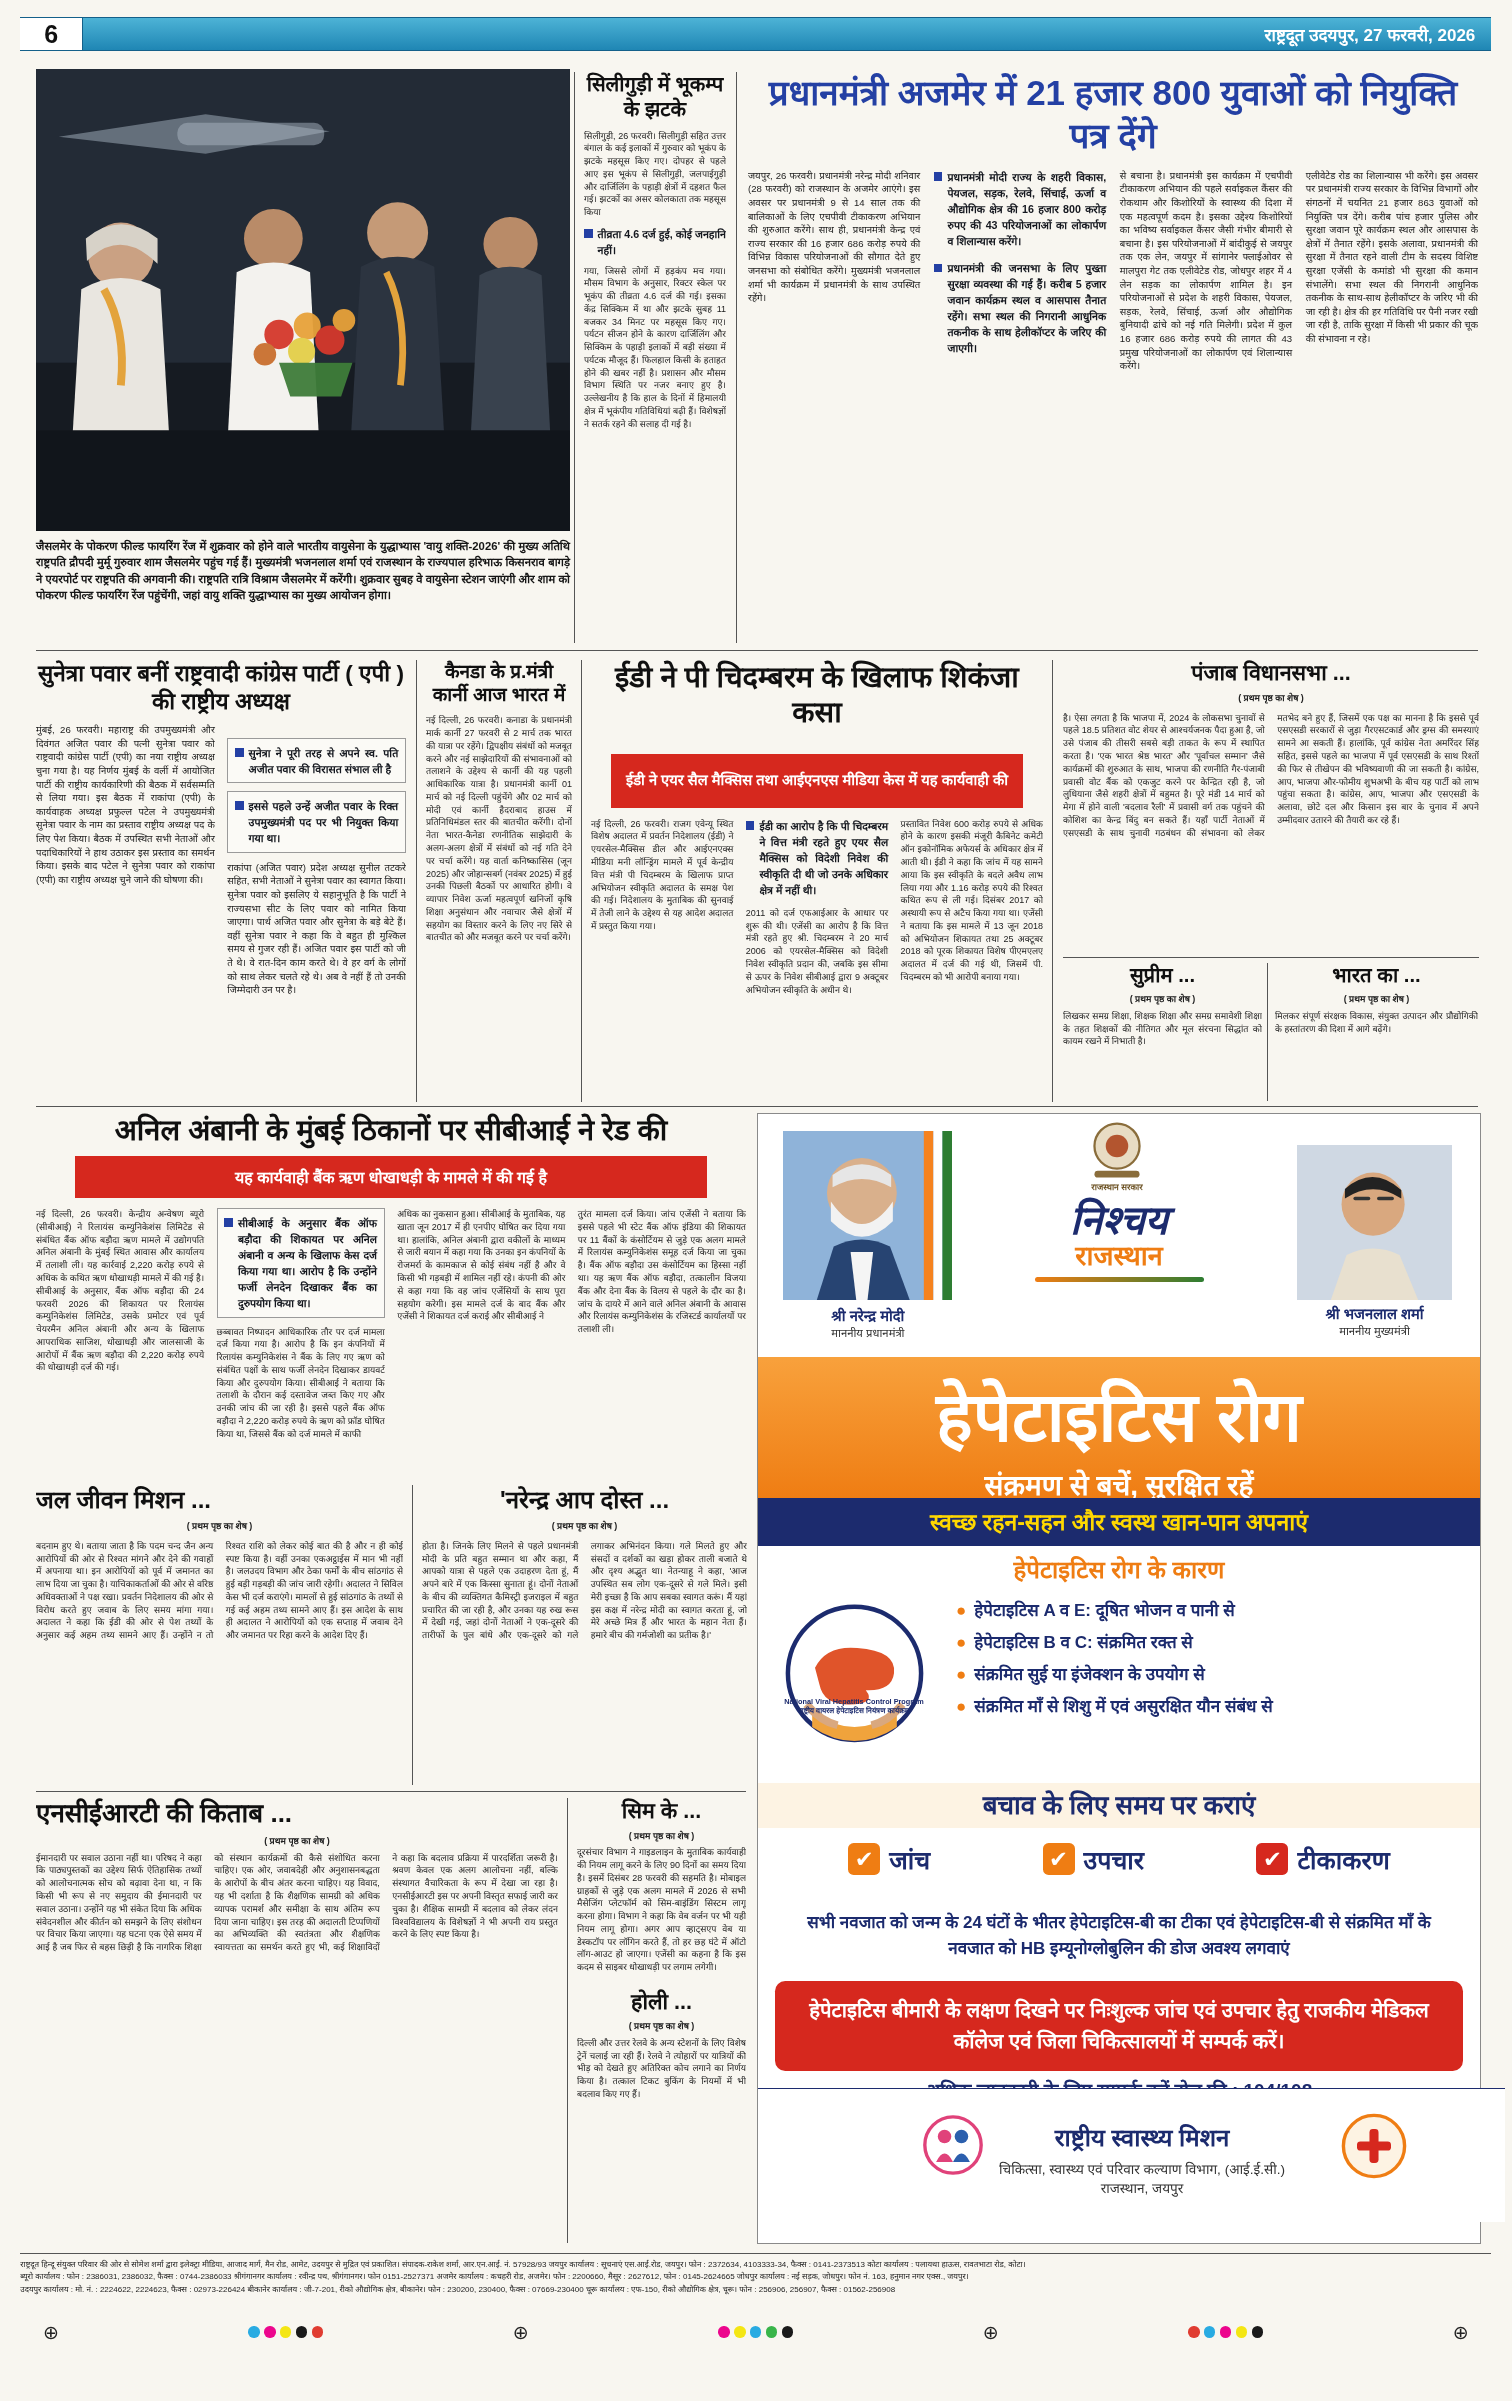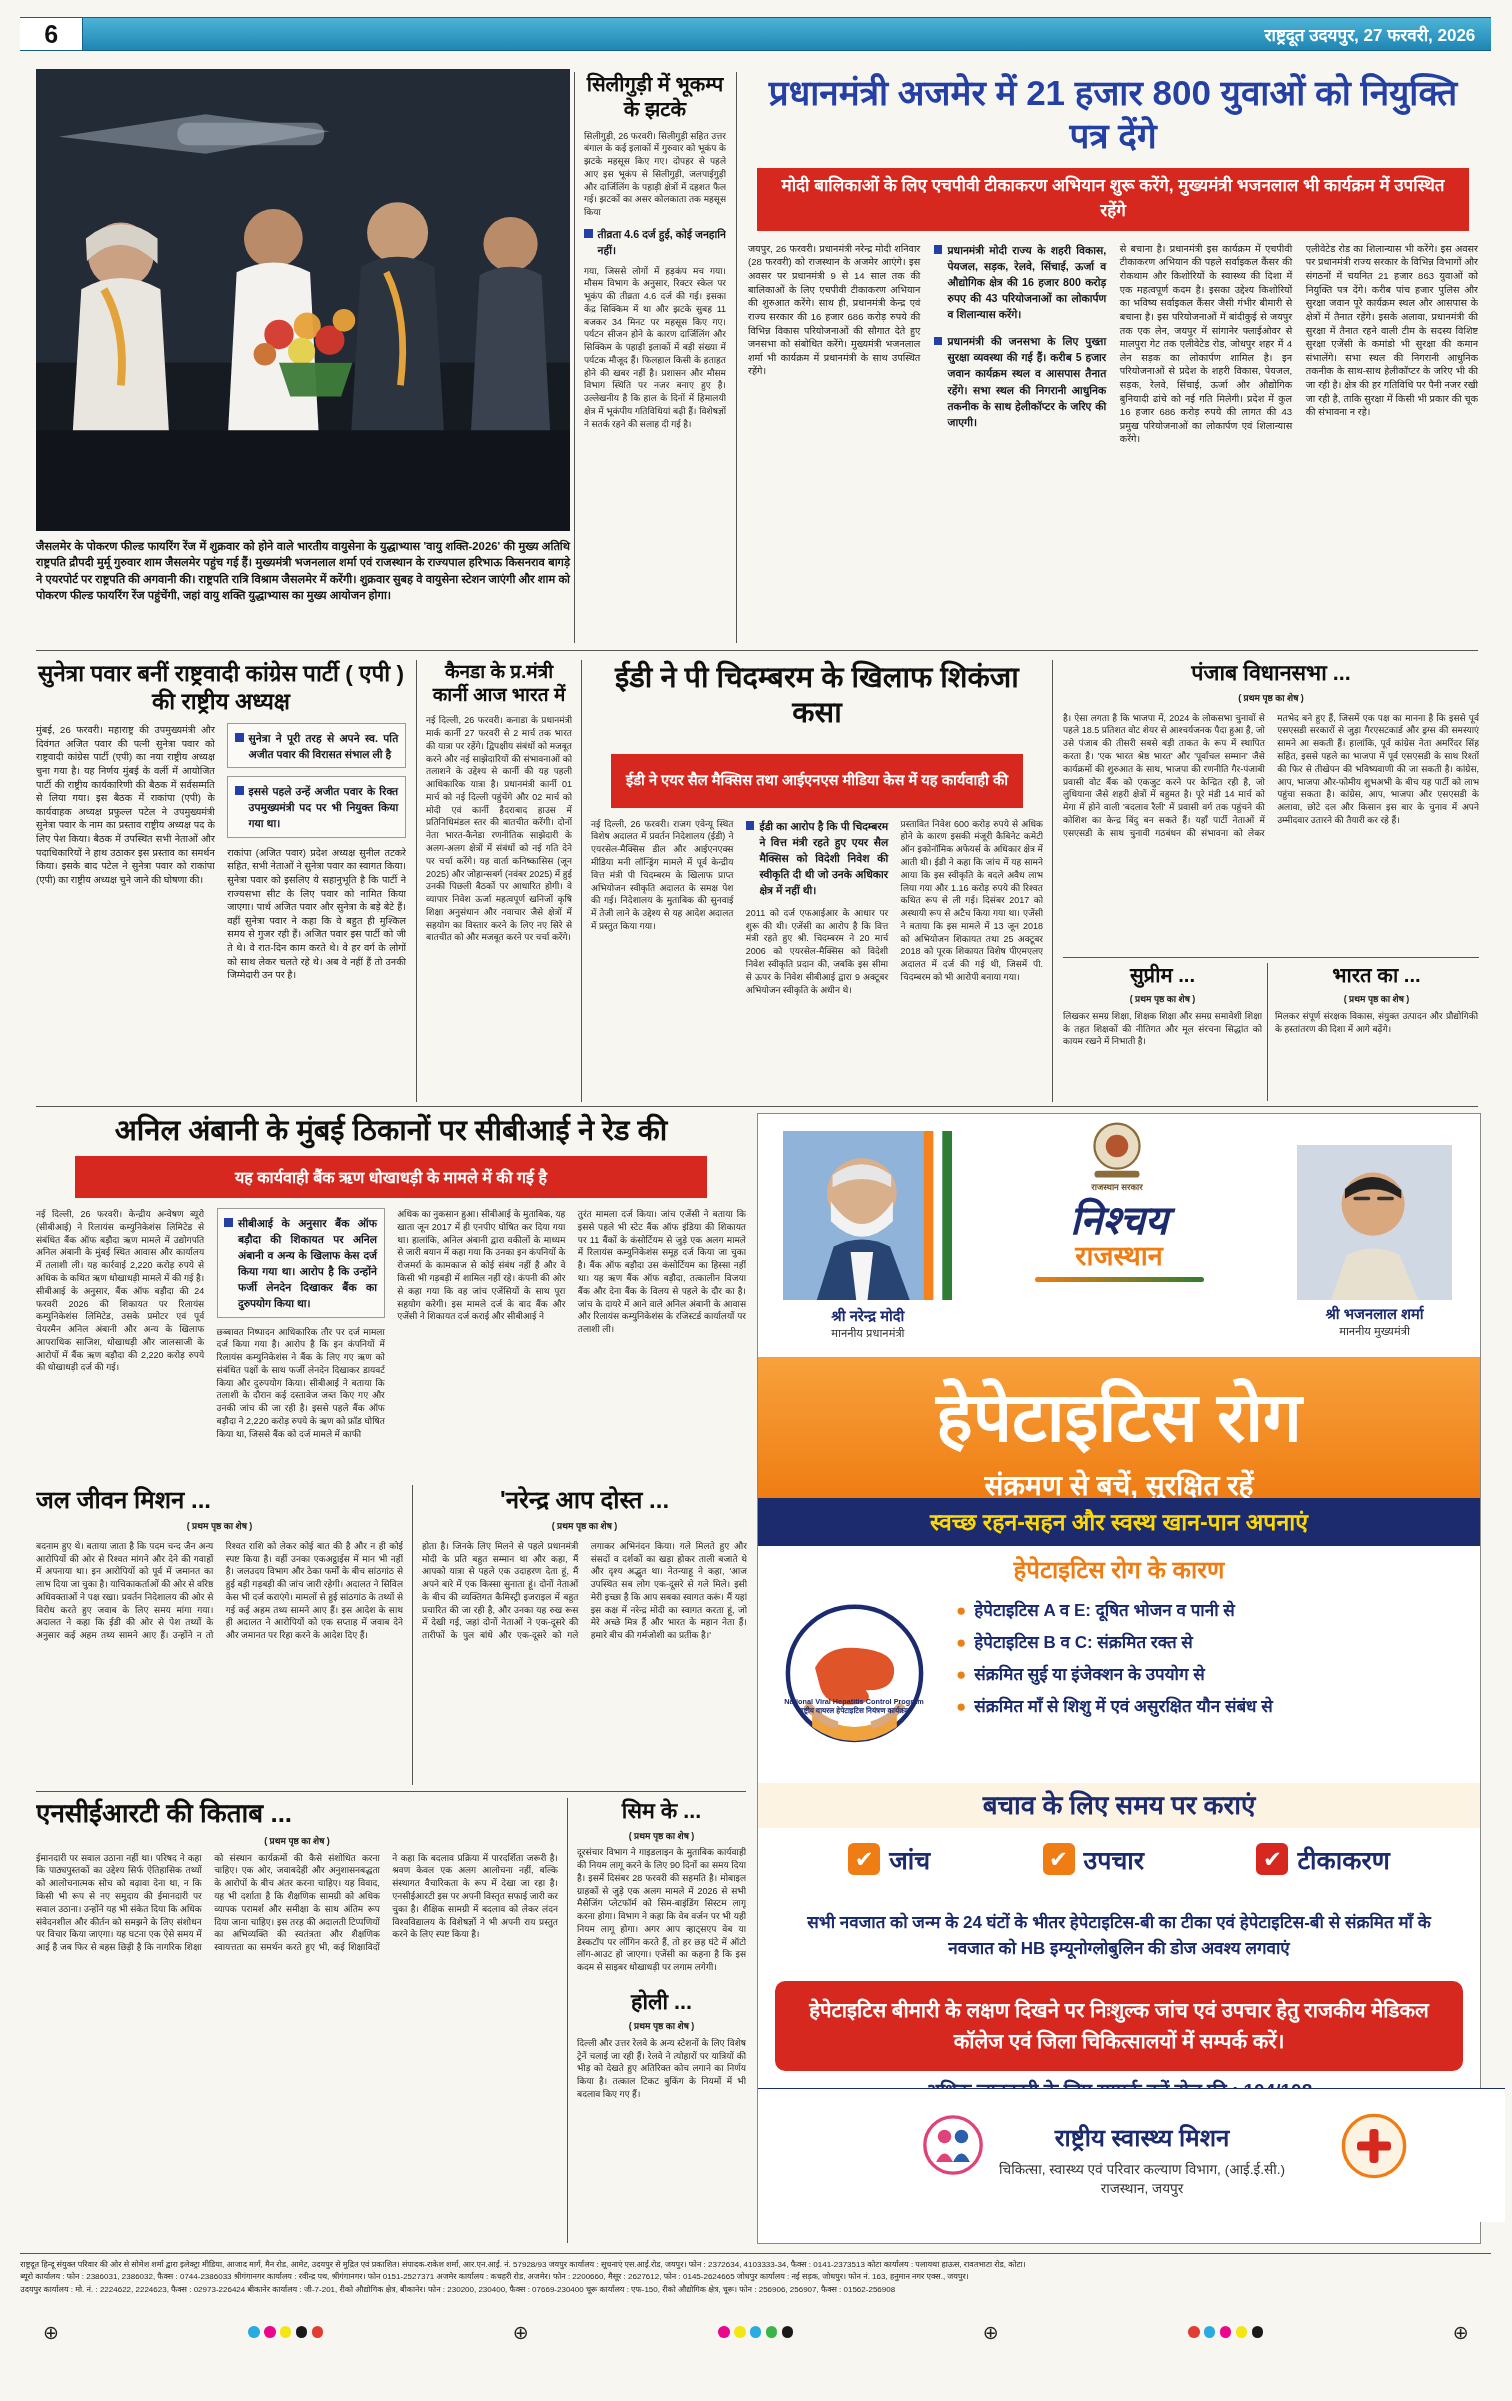--- a/index.html
+++ b/index.html
@@ -95,21 +95,20 @@
         <span class="t">तीव्रता 4.6 दर्ज हुई, कोई जनहानि नहीं।</span>
       </div>
     <div class="bodytext small">गया, जिससे लोगों में हड़कंप मच गया। मौसम विभाग के अनुसार, रिक्टर स्केल पर भूकंप की तीव्रता 4.6 दर्ज की गई। इसका केंद्र सिक्किम में था और झटके सुबह 11 बजकर 34 मिनट पर महसूस किए गए। पर्यटन सीजन होने के कारण दार्जिलिंग और सिक्किम के पहाड़ी इलाकों में बड़ी संख्या में पर्यटक मौजूद हैं। फिलहाल किसी के हताहत होने की खबर नहीं है। प्रशासन और मौसम विभाग स्थिति पर नजर बनाए हुए है। उल्लेखनीय है कि हाल के दिनों में हिमालयी क्षेत्र में भूकंपीय गतिविधियां बढ़ी हैं। विशेषज्ञों ने सतर्क रहने की सलाह दी गई है।</div>
   </section>
 
   <div class="vline" style="left:574px;top:72px;height:571px;"></div>
   <div class="vline" style="left:736px;top:72px;height:571px;"></div>
 
   <section class="abs clip" style="left:748px;top:72px;width:730px;height:573px;">
     <div class="hd hd-blue" style="font-size:35px;">प्रधानमंत्री अजमेर में 21 हजार 800 युवाओं को नियुक्ति पत्र देंगे</div>
-    <div class="redbar" style="margin:10.2px auto 0 auto;width:683px;min-height:54px;font-size:17px;padding:4.5px 14.7px;">मोदी बालिकाओं के लिए एचपीवी टीकाकरण अभियान शुरू करेंगे, मुख्यमंत्री भजनलाल भी कार्यक्रम में उपस्थित रहेंगे</div>
     <div class="flexrow" style="gap:13.6px;margin-top:11.3px;height:395px;">
       <div class="bodytext" style="flex:1;">जयपुर, 26 फरवरी। प्रधानमंत्री नरेन्द्र मोदी शनिवार (28 फरवरी) को राजस्थान के अजमेर आएंगे। इस अवसर पर प्रधानमंत्री 9 से 14 साल तक की बालिकाओं के लिए एचपीवी टीकाकरण अभियान की शुरुआत करेंगे। साथ ही, प्रधानमंत्री केन्द्र एवं राज्य सरकार की 16 हजार 686 करोड़ रुपये की विभिन्न विकास परियोजनाओं की सौगात देते हुए जनसभा को संबोधित करेंगे। मुख्यमंत्री भजनलाल शर्मा भी कार्यक्रम में प्रधानमंत्री के साथ उपस्थित रहेंगे।</div>
       <div style="flex:1;">
         <div class="hl" style="margin-bottom:11.3px;">
             <span class="sq"></span>
             <span class="t">प्रधानमंत्री मोदी राज्य के शहरी विकास, पेयजल, सड़क, रेलवे, सिंचाई, ऊर्जा व औद्योगिक क्षेत्र की 16 हजार 800 करोड़ रुपए की 43 परियोजनाओं का लोकार्पण व शिलान्यास करेंगे।</span>
           </div>
         <div class="hl">
             <span class="sq"></span>
             <span class="t">प्रधानमंत्री की जनसभा के लिए पुख्ता सुरक्षा व्यवस्था की गई हैं। करीब 5 हजार जवान कार्यक्रम स्थल व आसपास तैनात रहेंगे। सभा स्थल की निगरानी आधुनिक तकनीक के साथ हेलीकॉप्टर के जरिए की जाएगी।</span>
@@ -119,21 +118,21 @@
       <div class="bodytext" style="flex:1;">एलीवेटेड रोड का शिलान्यास भी करेंगे। इस अवसर पर प्रधानमंत्री राज्य सरकार के विभिन्न विभागों और संगठनों में चयनित 21 हजार 863 युवाओं को नियुक्ति पत्र देंगे। करीब पांच हजार पुलिस और सुरक्षा जवान पूरे कार्यक्रम स्थल और आसपास के क्षेत्रों में तैनात रहेंगे। इसके अलावा, प्रधानमंत्री की सुरक्षा में तैनात रहने वाली टीम के सदस्य विशिष्ट सुरक्षा एजेंसी के कमांडो भी सुरक्षा की कमान संभालेंगे। सभा स्थल की निगरानी आधुनिक तकनीक के साथ-साथ हेलीकॉप्टर के जरिए भी की जा रही है। क्षेत्र की हर गतिविधि पर पैनी नजर रखी जा रही है, ताकि सुरक्षा में किसी भी प्रकार की चूक की संभावना न रहे।</div>
     </div>
   </section>
 
   <div class="hline" style="left:36px;top:650px;width:1442px;"></div>
 
   <section class="abs clip" style="left:36px;top:660px;width:370px;height:442px;">
     <div class="hd" style="font-size:22.6px;margin-bottom:8px;">सुनेत्रा पवार बनीं राष्ट्रवादी कांग्रेस पार्टी ( एपी ) की राष्ट्रीय अध्यक्ष</div>
     <div class="flexrow" style="gap:12.4px;">
       <div class="bodytext" style="flex:1;">मुंबई, 26 फरवरी। महाराष्ट्र की उपमुख्यमंत्री और दिवंगत अजित पवार की पत्नी सुनेत्रा पवार को राष्ट्रवादी कांग्रेस पार्टी (एपी) का नया राष्ट्रीय अध्यक्ष चुना गया है। यह निर्णय मुंबई के वर्ली में आयोजित पार्टी की राष्ट्रीय कार्यकारिणी की बैठक में सर्वसम्मति से लिया गया। इस बैठक में राकांपा (एपी) के कार्यवाहक अध्यक्ष प्रफुल्ल पटेल ने उपमुख्यमंत्री सुनेत्रा पवार के नाम का प्रस्ताव राष्ट्रीय अध्यक्ष पद के लिए पेश किया। बैठक में उपस्थित सभी नेताओं और पदाधिकारियों ने हाथ उठाकर इस प्रस्ताव का समर्थन किया। इसके बाद पटेल ने सुनेत्रा पवार को राकांपा (एपी) का राष्ट्रीय अध्यक्ष चुने जाने की घोषणा की।</div>
-      <div style="flex:1;">
+      <div style="flex:1;margin-top:15px;">
         <div class="hlbox hl">
             <span class="sq"></span>
             <span class="t">सुनेत्रा ने पूरी तरह से अपने स्व. पति अजीत पवार की विरासत संभाल ली है</span>
           </div>
         <div class="hlbox hl">
             <span class="sq"></span>
             <span class="t">इससे पहले उन्हें अजीत पवार के रिक्त उपमुख्यमंत्री पद पर भी नियुक्त किया गया था।</span>
           </div>
         <div class="bodytext">राकांपा (अजित पवार) प्रदेश अध्यक्ष सुनील तटकरे सहित, सभी नेताओं ने सुनेत्रा पवार का स्वागत किया। सुनेत्रा पवार को इसलिए ये सहानुभूति है कि पार्टी ने राज्यसभा सीट के लिए पवार को नामित किया जाएगा। पार्थ अजित पवार और सुनेत्रा के बड़े बेटे हैं। वहीं सुनेत्रा पवार ने कहा कि वे बहुत ही मुश्किल समय से गुजर रही हैं। अजित पवार इस पार्टी को जी ते थे। वे रात-दिन काम करते थे। वे हर वर्ग के लोगों को साथ लेकर चलते रहे थे। अब वे नहीं हैं तो उनकी जिम्मेदारी उन पर है।</div>
       </div>

